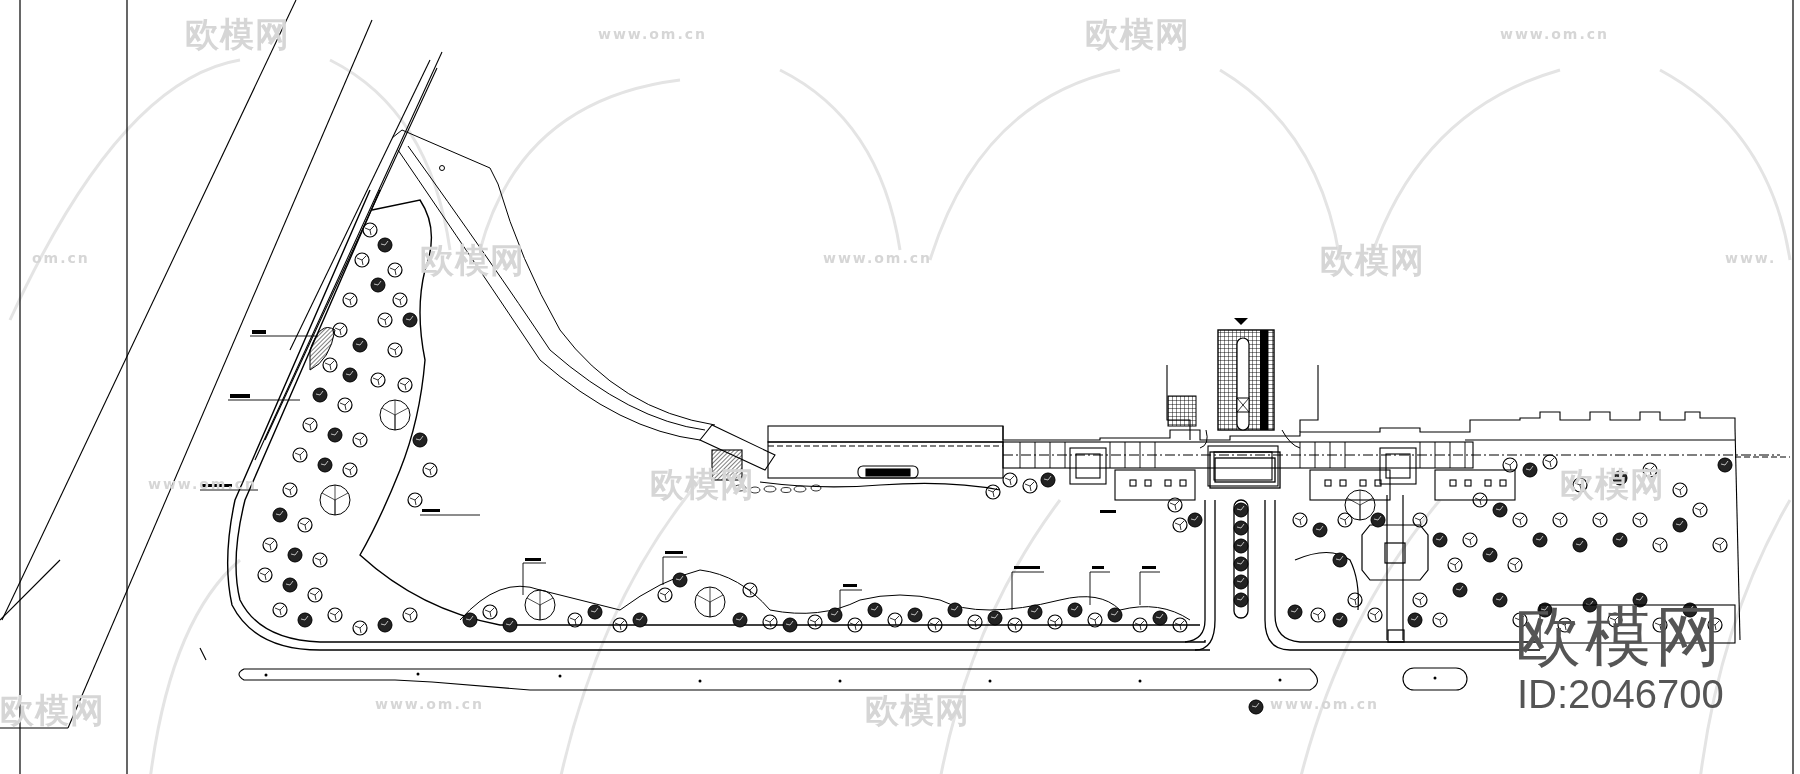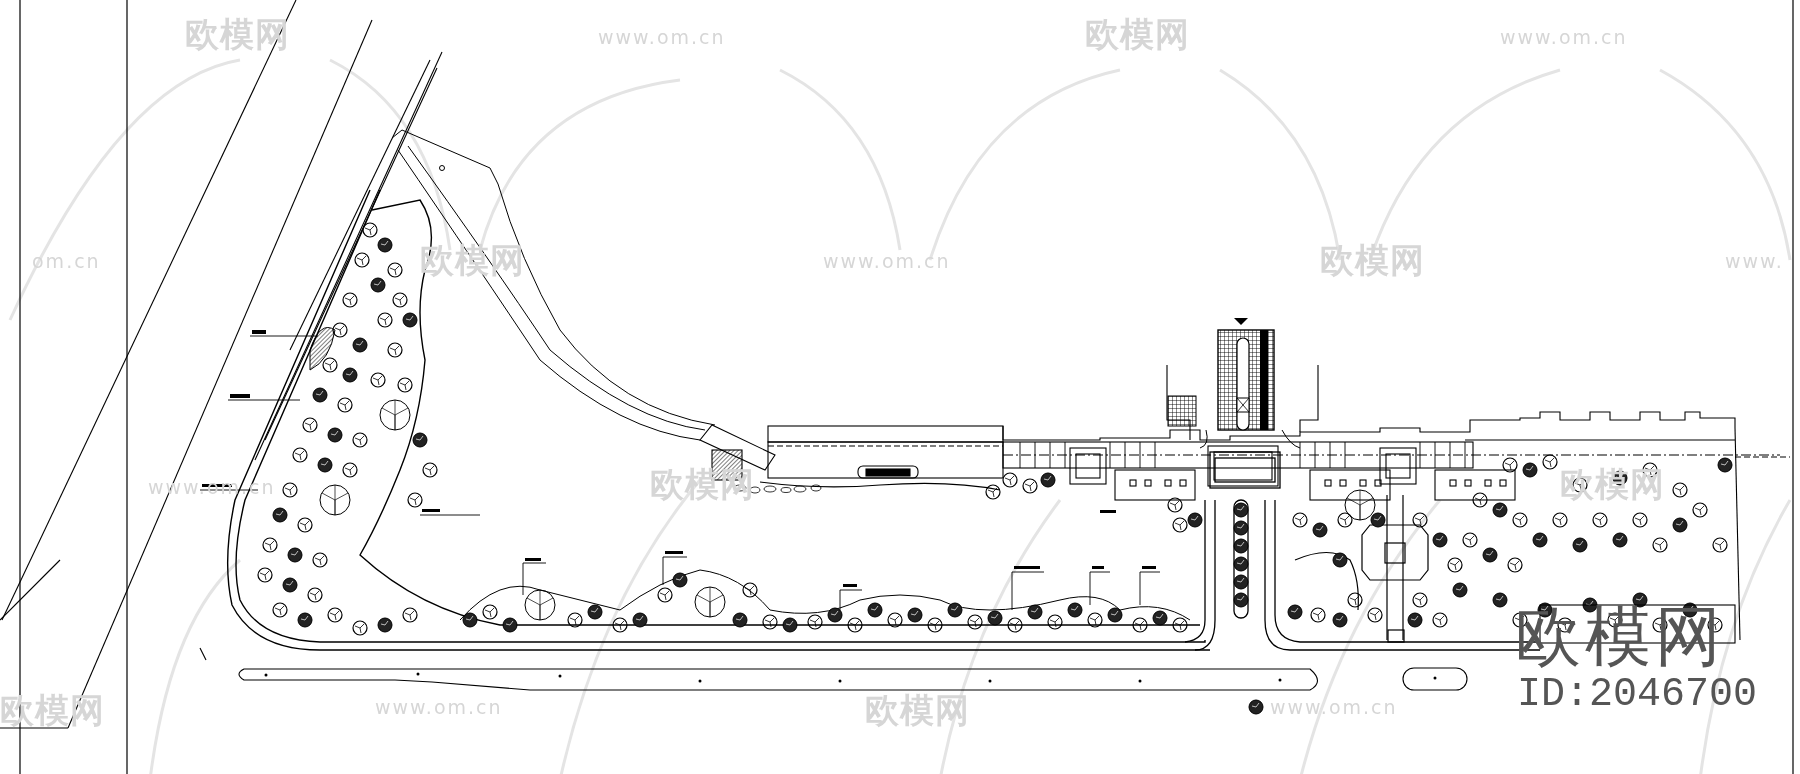--- a/index.html
+++ b/index.html
@@ -1,22 +1,22 @@
 <!DOCTYPE html>
 <html><head>
 <meta charset="utf-8">
 <style>
   html, body { margin: 0; padding: 0; background: #ffffff; }
   body { width: 1800px; height: 774px; overflow: hidden; position: relative; font-family: "DejaVu Sans", sans-serif; }
   #canvas { position: absolute; left: 0; top: 0; width: 1800px; height: 774px; }
   .wm-text { position: absolute; color: #d6d6d6; font-family: "DejaVu Sans", sans-serif; font-weight: bold; letter-spacing: 1px; white-space: nowrap; pointer-events: none; }
   .wm-logo { font-size: 34px; }
-  .wm-url { font-size: 19px; font-weight: normal; letter-spacing: 2px; }
+  .wm-url { font-size: 14px; font-weight: bold; letter-spacing: 2px; }
   .brand-big { position: absolute; left: 1515px; top: 592px; font-size: 66px; color: #555555; font-family: "DejaVu Sans", sans-serif; font-weight: 300; letter-spacing: 4px; }
-  .brand-id { position: absolute; left: 1517px; top: 672px; font-size: 40px; color: #555555; font-family: Liberation Mono, monospace; }
+  .brand-id { position: absolute; left: 1517px; top: 672px; font-size: 40px; color: #555555; font-family: Liberation Sans, sans-serif; }
 </style>
 </head>
 <body>
 
 <svg id="canvas" viewBox="0 0 1800 774" xmlns="http://www.w3.org/2000/svg">
   <defs>
     <pattern id="hatch" width="4" height="4" patternUnits="userSpaceOnUse">
       <path d="M0 0 L4 0 M0 0 L0 4" stroke="#000" stroke-width="0.9"></path>
     </pattern>
     <pattern id="diag" width="3" height="3" patternUnits="userSpaceOnUse" patternTransform="rotate(45)">

